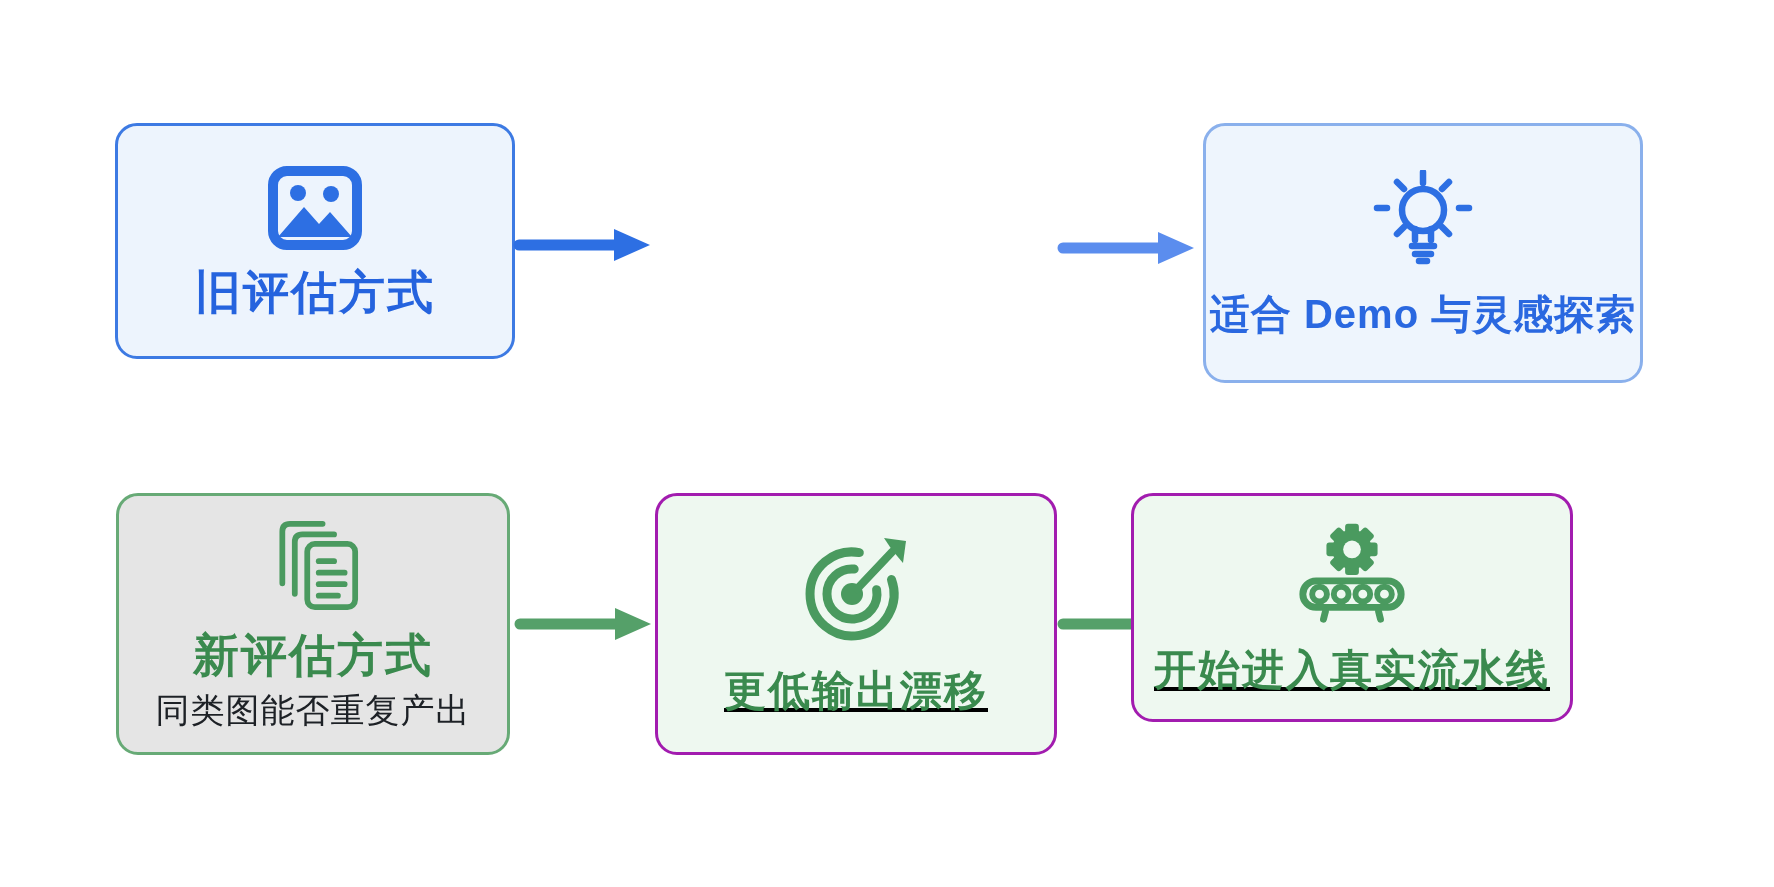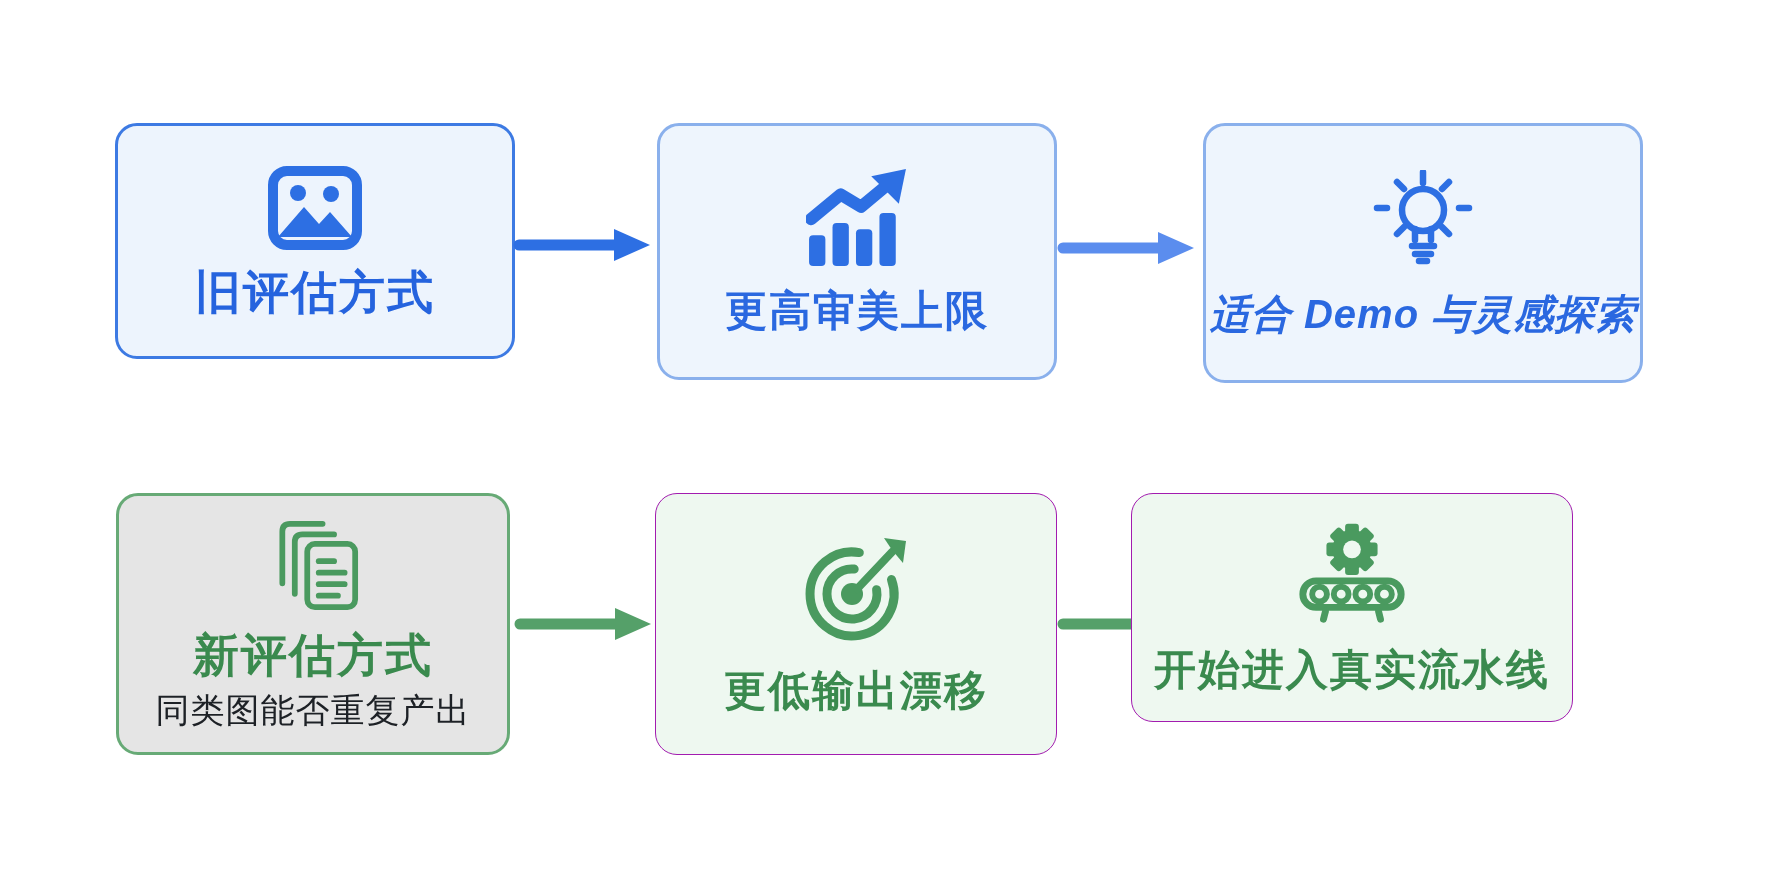--- a/index.html
+++ b/index.html
@@ -7,33 +7,33 @@
     position:relative;width:1774px;height:887px;background:#ffffff;overflow:hidden;
     font-family:"Liberation Sans","DejaVu Sans",sans-serif;
   }
   .card{
     position:absolute;display:flex;flex-direction:column;align-items:center;justify-content:center;
     border-radius:22px;box-sizing:border-box;
   }
   .card.blue1{background:#edf4fd;border:3px solid #3d7ae3;}
   .card.blue2{background:#eef5fd;border:3px solid #8ab0ec;}
   .card.green1{background:#e5e5e5;border:3px solid #67aa76;}
-  .card.green2{background:#eef8f0;border:1px solid #a21caf;}
+  .card.green2{background:#eef8f0;border:3px solid #a21caf;text-decoration:underline;}
 
   .title{font-weight:800;font-size:46px;letter-spacing:2px;margin-top:16px;line-height:1.1;}
   .blue1 .title{color:#2563de;}
   .green1 .title{color:#3a8a4e;}
 
   .subtitle{font-size:36px;font-weight:500;color:#1d2126;letter-spacing:1px;margin-top:10px;line-height:1.15;}
   .subtitle.sm{font-size:34px;text-align:center;}
 
   .label{font-weight:800;letter-spacing:2px;margin-top:22px;line-height:1.1;}
   .blue2 .label{color:#2a68e0;font-size:42px;}
   .green2 .label{color:#3a8a4e;font-size:42px;}
-  .label.tight{font-size:40px;letter-spacing:1px;font-style:italic;}
+  .label.tight{font-size:40px;letter-spacing:1px;}
 
   .arrow{position:absolute;}
   .a-blue-dark{color:#2d6fe3;}
   .a-blue-light{color:#5b8dee;}
   .a-green{color:#55a069;}
 
   .ic-blue{color:#2d6fe3;}
   .ic-green{color:#4a9a5f;}
 </style>
 </head>
@@ -49,31 +49,20 @@
       <path d="M11 72 L37 42 L52 59 L63 47 L85 72 Z" fill="currentColor"></path>
     </svg>
     <div class="title">旧评估方式</div>
   </div>
 
   <svg class="arrow a-blue-dark" style="left:512px;top:227px;" width="142" height="36" viewBox="0 0 142 36">
     <line x1="7" y1="18" x2="106" y2="18" stroke="currentColor" stroke-width="11" stroke-linecap="round"></line>
     <path d="M102 2 L138 18 L102 34 Z" fill="currentColor"></path>
   </svg>
 
-  <div class="card blue2" style="left:657px;top:123px;width:400px;height:257px;">
-    <svg class="icon ic-blue" width="102" height="98" viewBox="0 0 100 96">
-      <rect x="3" y="66" width="16" height="30" rx="4" fill="currentColor"></rect>
-      <rect x="26" y="54" width="16" height="42" rx="4" fill="currentColor"></rect>
-      <rect x="49" y="60" width="16" height="36" rx="4" fill="currentColor"></rect>
-      <rect x="72" y="44" width="16" height="52" rx="4" fill="currentColor"></rect>
-      <path d="M5 50 L34 26 L54 38 L78 18" fill="none" stroke="currentColor" stroke-width="12" stroke-linecap="round" stroke-linejoin="round"></path>
-      <path d="M64 8 L98 1 L91 35 Z" fill="currentColor"></path>
-    </svg>
-    <div class="label">更高审美上限</div>
-  </div>
 
   <svg class="arrow a-blue-light" style="left:1056px;top:230px;" width="142" height="36" viewBox="0 0 142 36">
     <line x1="7" y1="18" x2="106" y2="18" stroke="currentColor" stroke-width="11" stroke-linecap="round"></line>
     <path d="M102 2 L138 18 L102 34 Z" fill="currentColor"></path>
   </svg>
 
   <div class="card blue2" style="left:1203px;top:123px;width:440px;height:260px;">
     <svg class="icon ic-blue" width="104" height="100" viewBox="0 0 104 100" fill="none" stroke="currentColor" stroke-width="6.5" stroke-linecap="round">
       <circle cx="52" cy="40" r="21"></circle>
       <path d="M44 59 L44 70 M60 59 L60 70"></path>

